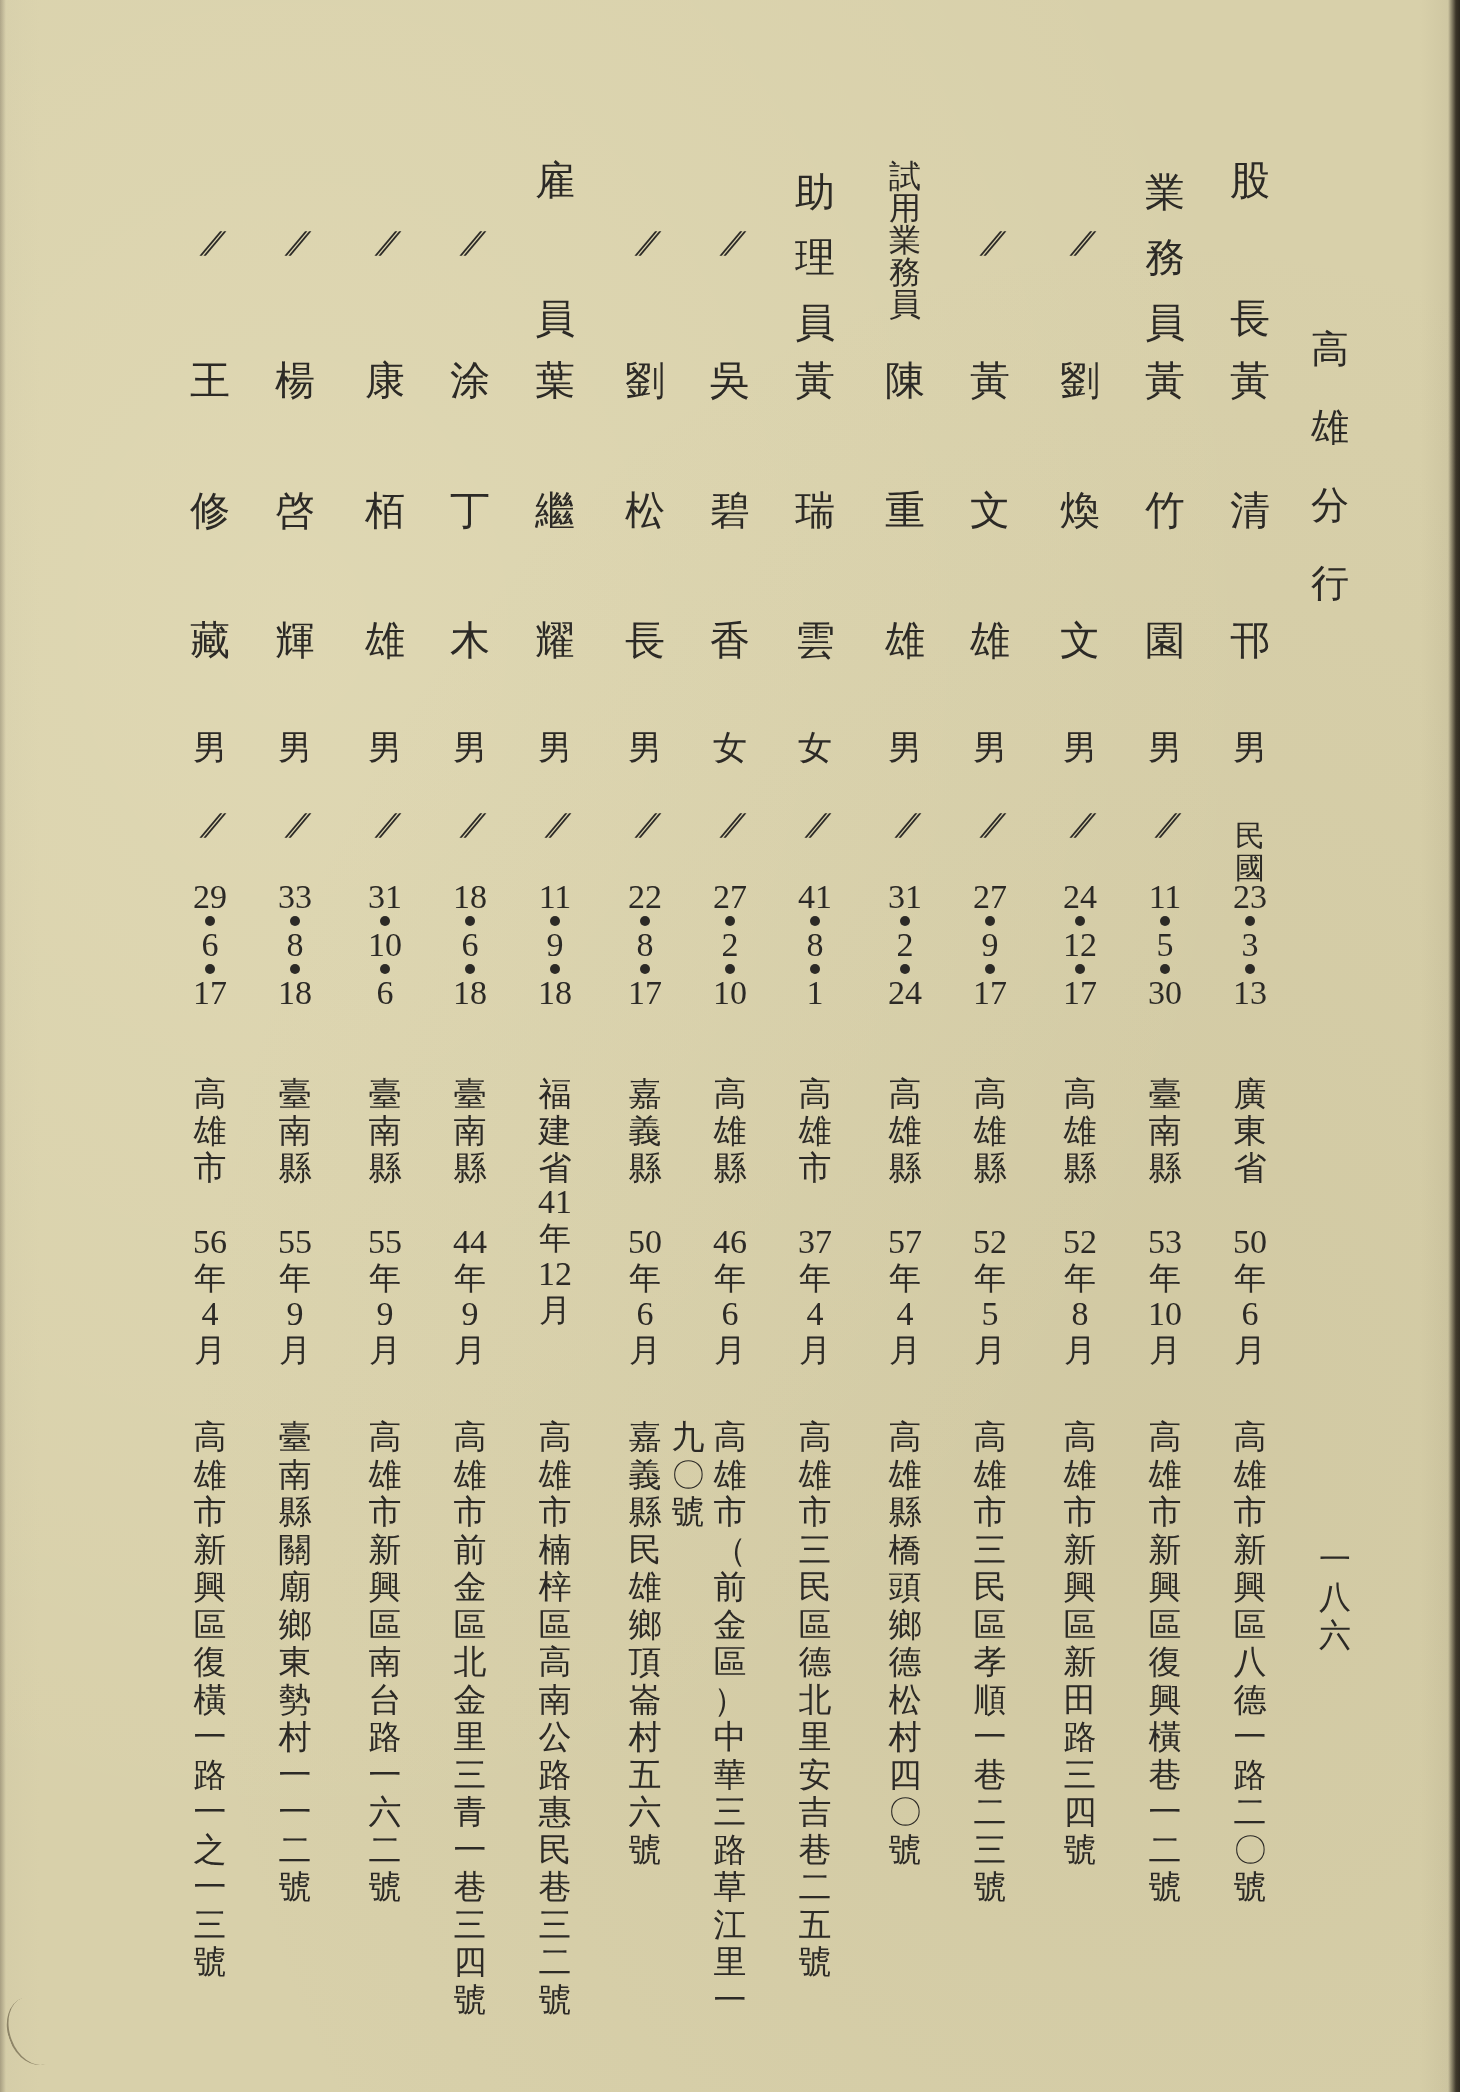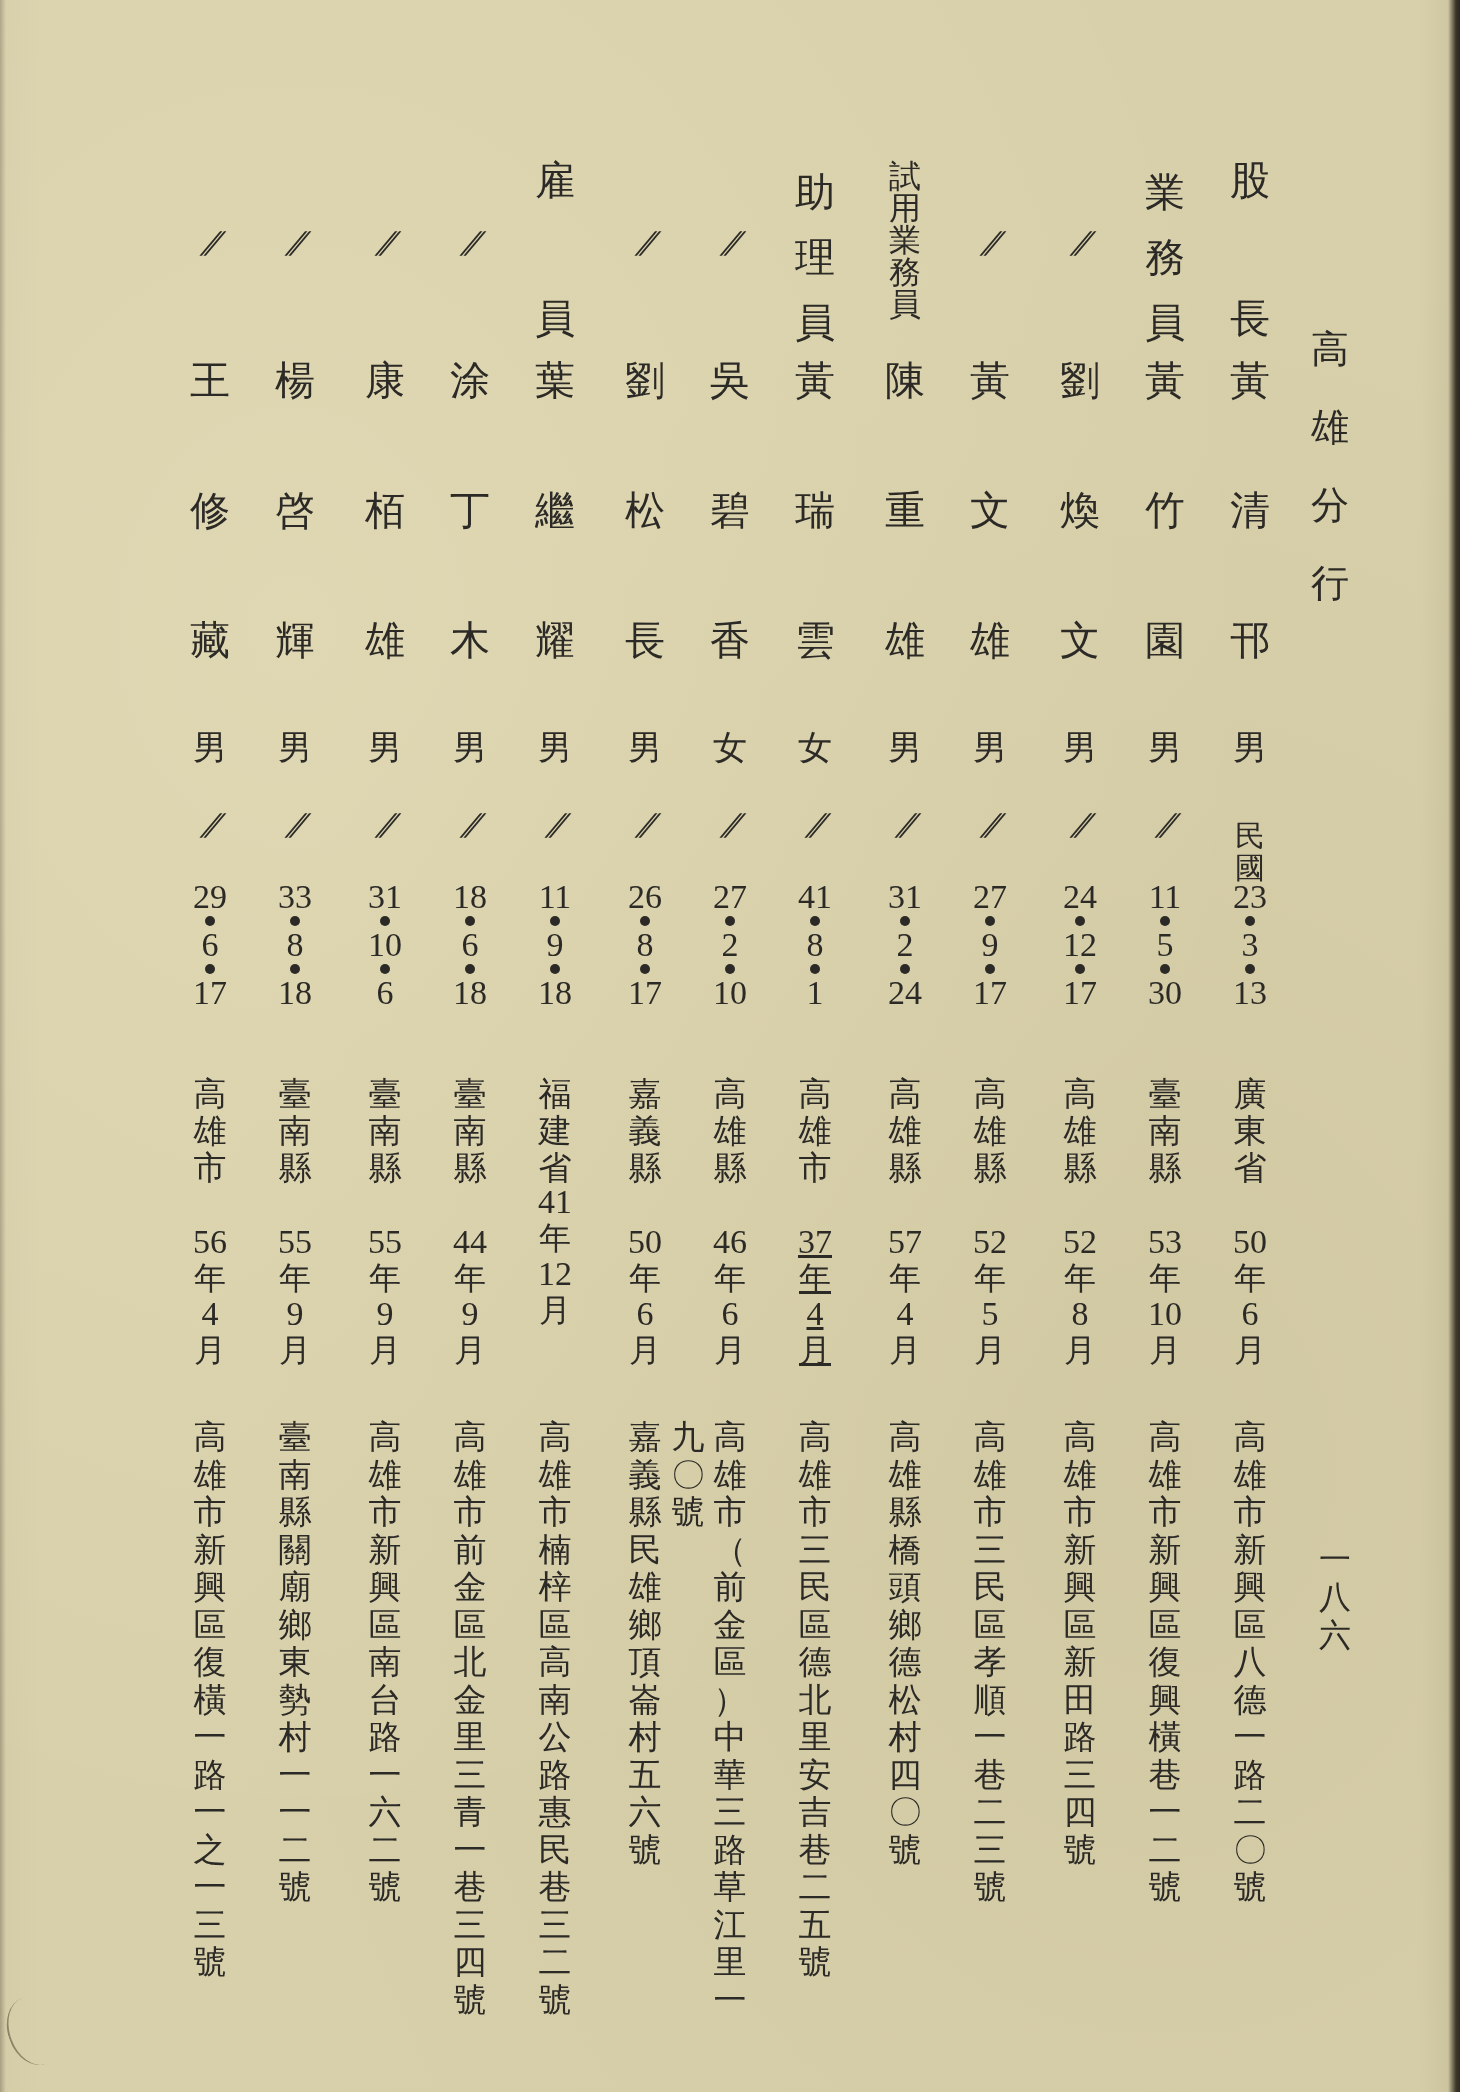--- a/index.html
+++ b/index.html
@@ -343,21 +343,21 @@
         <span class="dot"></span>
         <span class="num">8</span>
         <span class="dot"></span>
         <span class="num">1</span>
       </div>
       <div class="cell vtext" style="top: 1075px;">
         <span style="font-size: 33px; line-height: 37px;">高</span>
         <span style="font-size: 33px; line-height: 37px;">雄</span>
         <span style="font-size: 33px; line-height: 37px;">市</span>
       </div>
-      <div class="cell vtext" style="top: 1225px; text-decoration: underline;">
+      <div class="cell vtext" style="top: 1225px;">
         <span class="num">37</span>
         <span style="font-size: 32px; line-height: 38px;">年</span>
         <span class="num">4</span>
         <span style="font-size: 32px; line-height: 38px;">月</span>
       </div>
       <div class="cell vtext addr" style="top: 1418px;">
         <span>高</span>
         <span>雄</span>
         <span>市</span>
         <span>三</span>
@@ -448,21 +448,21 @@
       </div>
       <div class="cell vtext" style="top: 730px;">
         <span class="mid">男</span>
       </div>
       <div class="cell vtext" style="top: 810px;">
         <span class="mid">
           <span class="ditto">//</span>
         </span>
       </div>
       <div class="cell vtext" style="top: 880px;">
-        <span class="num">26</span>
+        <span class="num">22</span>
         <span class="dot"></span>
         <span class="num">8</span>
         <span class="dot"></span>
         <span class="num">17</span>
       </div>
       <div class="cell vtext" style="top: 1075px;">
         <span style="font-size: 33px; line-height: 37px;">嘉</span>
         <span style="font-size: 33px; line-height: 37px;">義</span>
         <span style="font-size: 33px; line-height: 37px;">縣</span>
       </div>

